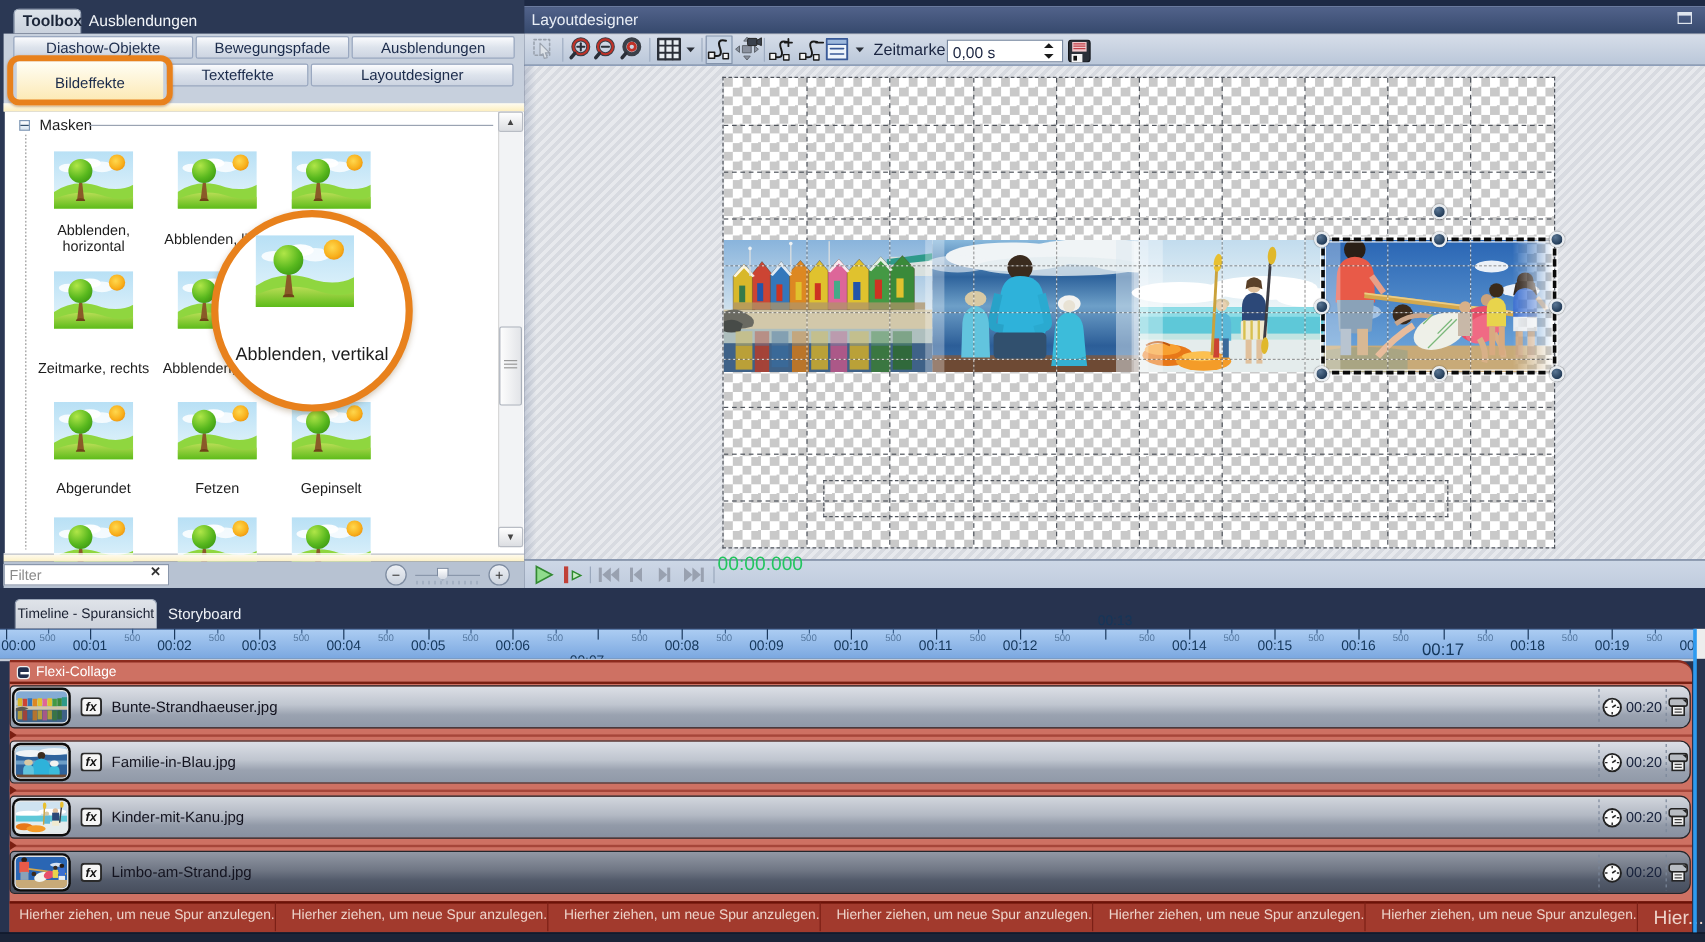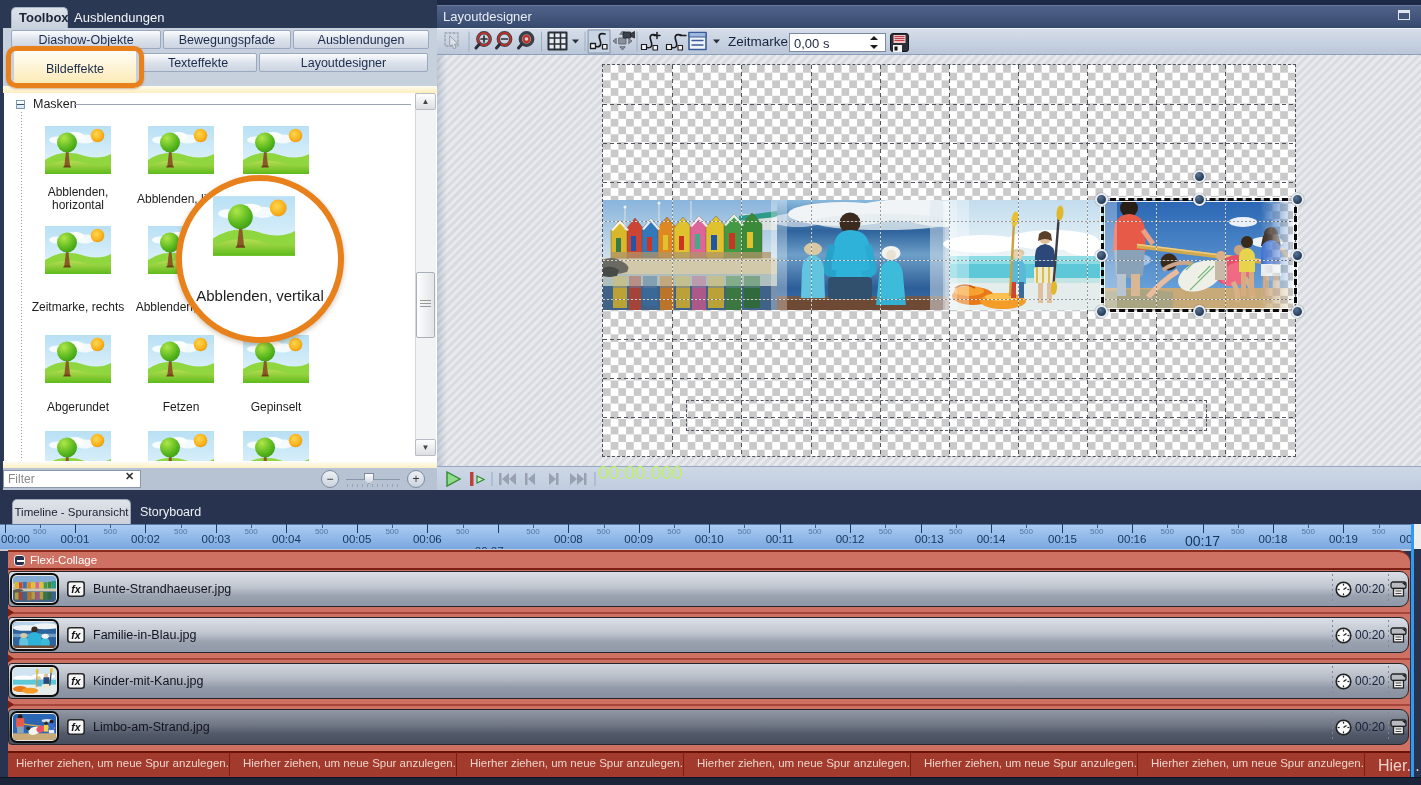--- a/index.html
+++ b/index.html
@@ -508,21 +508,21 @@
           <path d="M98,7 L91,13 L98,19 Z"></path>
   <path d="M112,7 L119,13 L112,19 Z"></path>
           <rect x="119" y="7" width="2.5" height="12"></rect>
   <path d="M133,7 L140,13 L133,19 Z"></path>
           <path d="M140,7 L147,13 L140,19 Z"></path>
           <rect x="147" y="7" width="2.5" height="12"></rect>
  </g>
  <line x1="158" y1="6" x2="158" y2="20" stroke="#9aa8bd" stroke-width="1"></line>
 </g>
     </svg>
-<div class="abs" style="left:598px;top:462px;white-space:nowrap;font-size:19px;color:#bef264;">00:00.000</div>
+<div class="abs" style="left:598px;top:462px;white-space:nowrap;font-size:16px;color:#22c55e;">00:00.000</div>
 <div class="abs" style="left:0px;top:490px;width:1421px;height:295px;background:#27334f;"></div>
 <div class="abs" style="left:12px;top:499px;width:119px;height:25px;background:linear-gradient(#dfe3e9,#ccd1da);border-radius:5px 5px 0 0;border:1px solid #9aa6b8;border-bottom:none;display:flex;align-items:center;justify-content:center;font-size:11.5px;color:#181f30;white-space:nowrap;">Timeline - Spuransicht</div>
 <div class="abs" style="left:140px;top:505px;white-space:nowrap;font-size:12.5px;color:#eef1f6;">Storyboard</div>
 <div class="abs" style="left:0px;top:524px;width:1412px;height:25px;background:linear-gradient(#abccf2,#7aa7e0);border-top:1px solid #5a7aa8;"></div>
 <div class="abs" style="left:4.5px;top:524px;width:1px;height:9px;background:#1c3a5e;"></div>
 <div class="abs" style="left:1.0px;top:533px;width:46px;text-align:left;font-size:11.5px;color:#14365a;">00:00</div>
 <div class="abs" style="left:39.7px;top:524px;width:1px;height:4px;background:#3a5e8a;"></div>
 <div class="abs" style="left:29.7px;top:527px;width:20px;text-align:center;font-size:8px;color:#54779f;">500</div>
 <div class="abs" style="left:75.0px;top:524px;width:1px;height:9px;background:#1c3a5e;"></div>
 <div class="abs" style="left:52.0px;top:533px;width:46px;text-align:center;font-size:11.5px;color:#14365a;">00:01</div>
@@ -566,21 +566,21 @@
 <div class="abs" style="left:734.4px;top:527px;width:20px;text-align:center;font-size:8px;color:#54779f;">500</div>
 <div class="abs" style="left:779.7px;top:524px;width:1px;height:9px;background:#1c3a5e;"></div>
 <div class="abs" style="left:756.7px;top:533px;width:46px;text-align:center;font-size:11.5px;color:#14365a;">00:11</div>
 <div class="abs" style="left:814.9px;top:524px;width:1px;height:4px;background:#3a5e8a;"></div>
 <div class="abs" style="left:804.9px;top:527px;width:20px;text-align:center;font-size:8px;color:#54779f;">500</div>
 <div class="abs" style="left:850.1px;top:524px;width:1px;height:9px;background:#1c3a5e;"></div>
 <div class="abs" style="left:827.1px;top:533px;width:46px;text-align:center;font-size:11.5px;color:#14365a;">00:12</div>
 <div class="abs" style="left:885.4px;top:524px;width:1px;height:4px;background:#3a5e8a;"></div>
 <div class="abs" style="left:875.4px;top:527px;width:20px;text-align:center;font-size:8px;color:#54779f;">500</div>
 <div class="abs" style="left:920.6px;top:524px;width:1px;height:9px;background:#1c3a5e;"></div>
-<div class="abs" style="left:897.6px;top:533px;width:46px;text-align:right;font-size:11.5px;color:#14365a;">00:13</div>
+<div class="abs" style="left:897.6px;top:512px;width:46px;text-align:right;font-size:11.5px;color:#14365a;">00:13</div>
 <div class="abs" style="left:955.8px;top:524px;width:1px;height:4px;background:#3a5e8a;"></div>
 <div class="abs" style="left:945.8px;top:527px;width:20px;text-align:center;font-size:8px;color:#54779f;">500</div>
 <div class="abs" style="left:991.1px;top:524px;width:1px;height:9px;background:#1c3a5e;"></div>
 <div class="abs" style="left:968.1px;top:533px;width:46px;text-align:center;font-size:11.5px;color:#14365a;">00:14</div>
 <div class="abs" style="left:1026.3px;top:524px;width:1px;height:4px;background:#3a5e8a;"></div>
 <div class="abs" style="left:1016.3px;top:527px;width:20px;text-align:center;font-size:8px;color:#54779f;">500</div>
 <div class="abs" style="left:1061.5px;top:524px;width:1px;height:9px;background:#1c3a5e;"></div>
 <div class="abs" style="left:1048px;top:533px;width:46px;font-size:11.5px;color:#14365a;">00:15</div>
 <div class="abs" style="left:1096.8px;top:524px;width:1px;height:4px;background:#3a5e8a;"></div>
 <div class="abs" style="left:1086.8px;top:527px;width:20px;text-align:center;font-size:8px;color:#54779f;">500</div>

